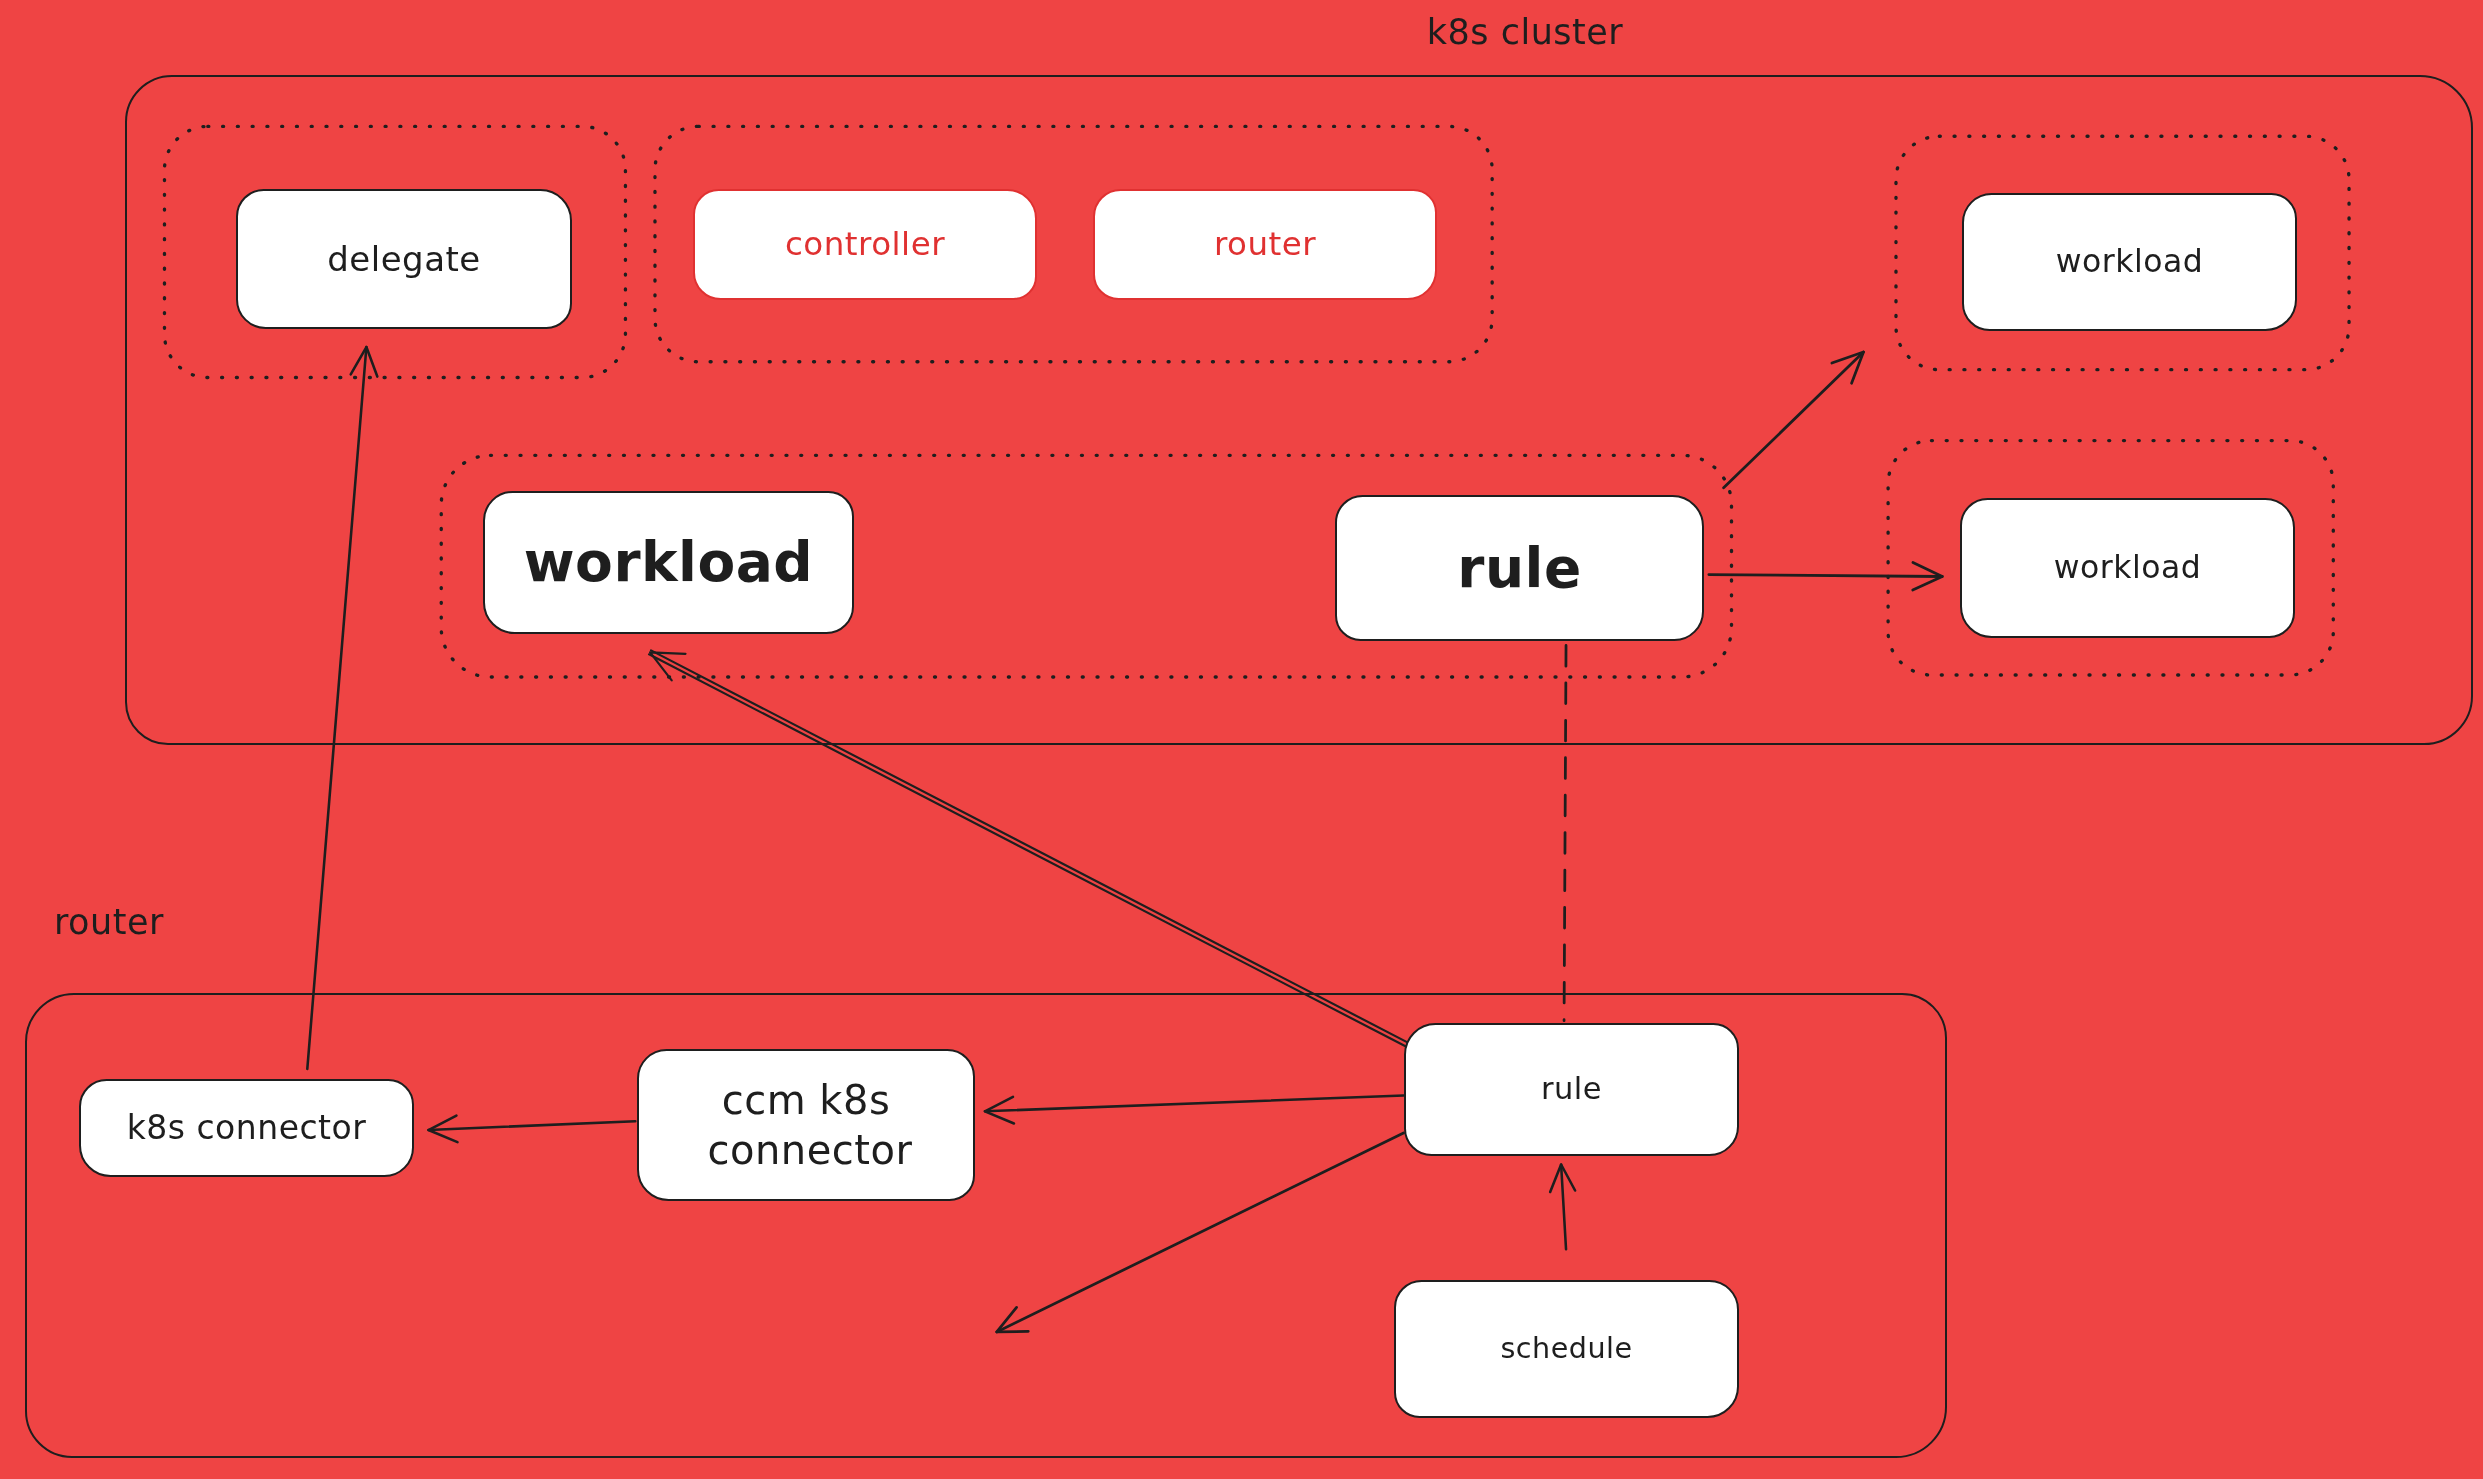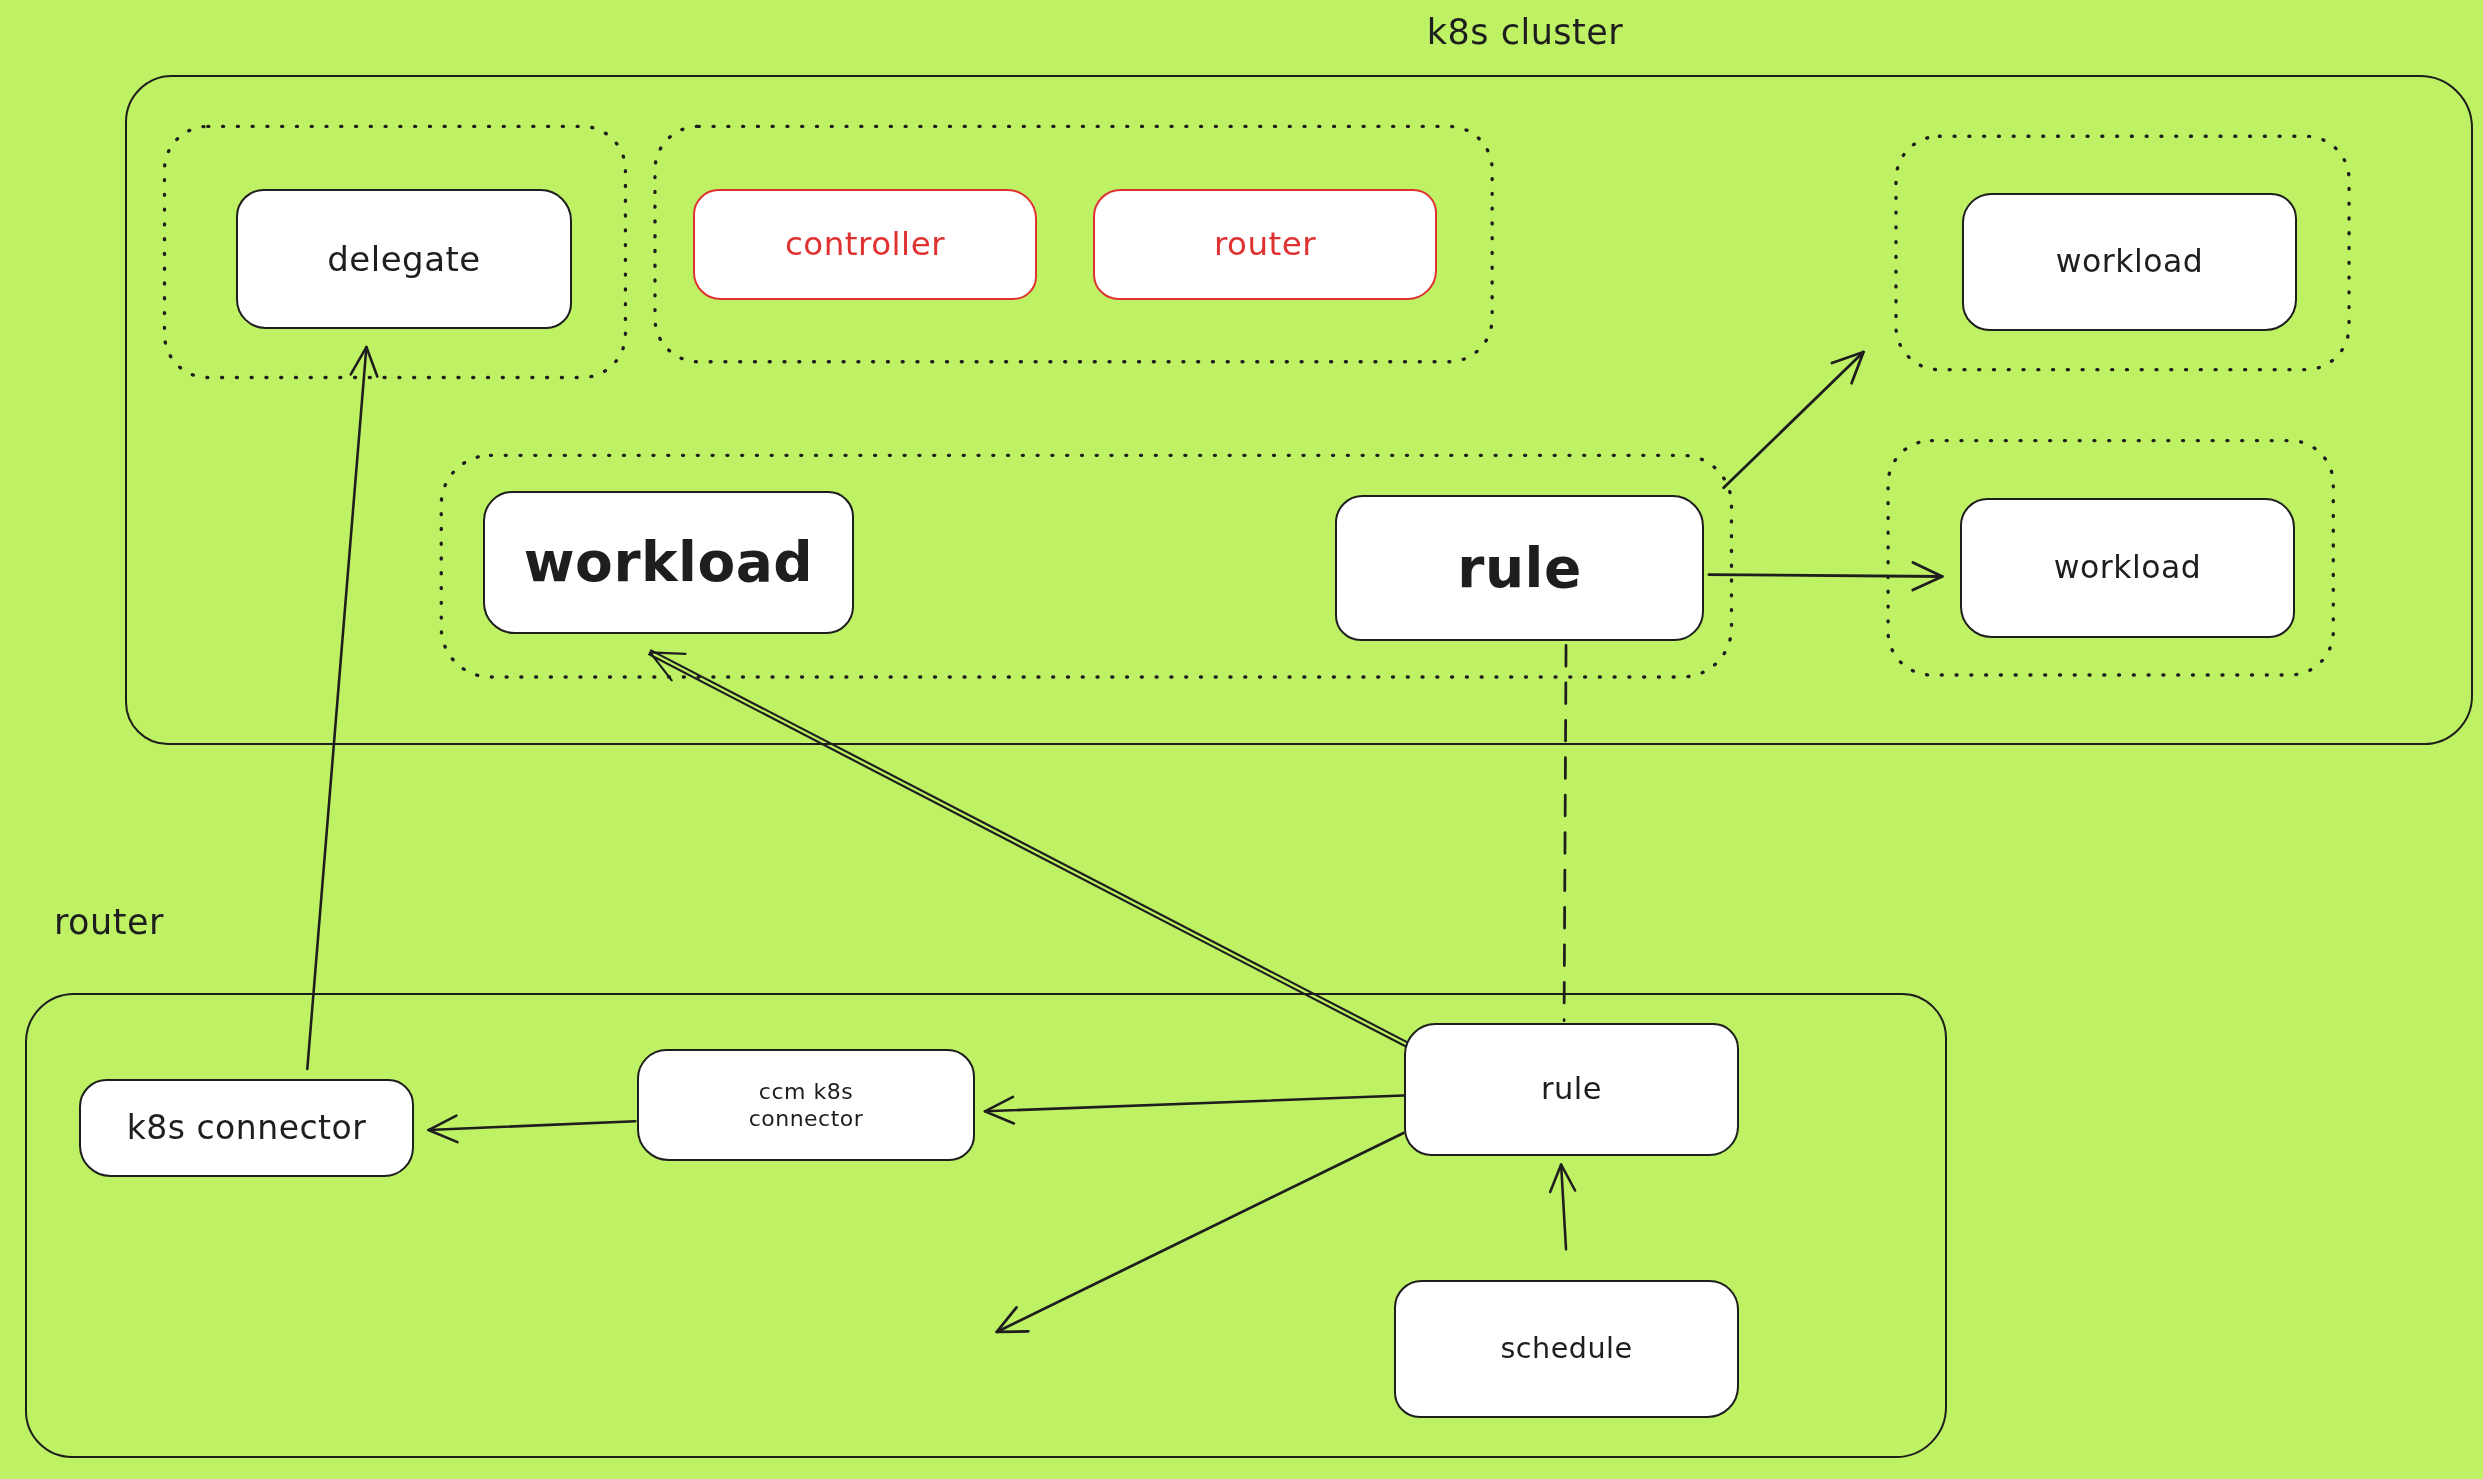--- a/index.html
+++ b/index.html
@@ -3,21 +3,21 @@
 <meta charset="utf-8">
 <style>
   :root{
     --ink:#1e1e1e;
     --red:#e03131;
   }
   html,body{margin:0;padding:0;background:#ffffff;}
   #canvas{
     position:relative;
     width:2483px;height:1480px;
-    background:#bef264;
+    background:#ef4444;
     overflow:hidden;
     font-family:"DejaVu Sans","Liberation Sans",sans-serif;
     color:var(--ink);
   }
   #lines{position:absolute;left:0;top:0;z-index:2;}
   .container{
     position:absolute;z-index:1;box-sizing:border-box;
     border:2.6px solid var(--ink);background:transparent;
   }
   .box{
@@ -137,21 +137,21 @@
   </div>
 
   <div class="title" style="left:54px;top:902px;font-size:35px;">router</div>
 
   <div class="container" style="left:24.6px;top:993px;width:1922px;height:465px;border-radius:49px 45px 51px 47px;"></div>
 
   <div class="box" style="left:79px;top:1079px;width:335px;height:98px;border-radius:27.6px 25.6px 29.6px 31.5px;font-size:33px;">
     <span>k8s connector</span>
   </div>
 
-  <div class="box" style="left:637px;top:1049px;width:338px;height:112px;border-radius:29.6px 27.6px 25.6px 31.5px;font-size:22px;">
+  <div class="box" style="left:637px;top:1049px;width:338px;height:152px;border-radius:29.6px 27.6px 25.6px 31.5px;font-size:40px;">
     <span style="display:inline-block;max-width:197px;">ccm k8s connector</span>
   </div>
 
 
   <div class="box" style="left:1404px;top:1023px;width:335px;height:133px;border-radius:31.5px 25.6px 29.6px 27.6px;font-size:30.5px;">
     <span>rule</span>
   </div>
 
   <div class="box" style="left:1394px;top:1264px;width:345px;height:138px;border-radius:27.6px 29.6px 31.5px 25.6px;font-size:28.6px;margin-top:16px;">
     <span>schedule</span>

